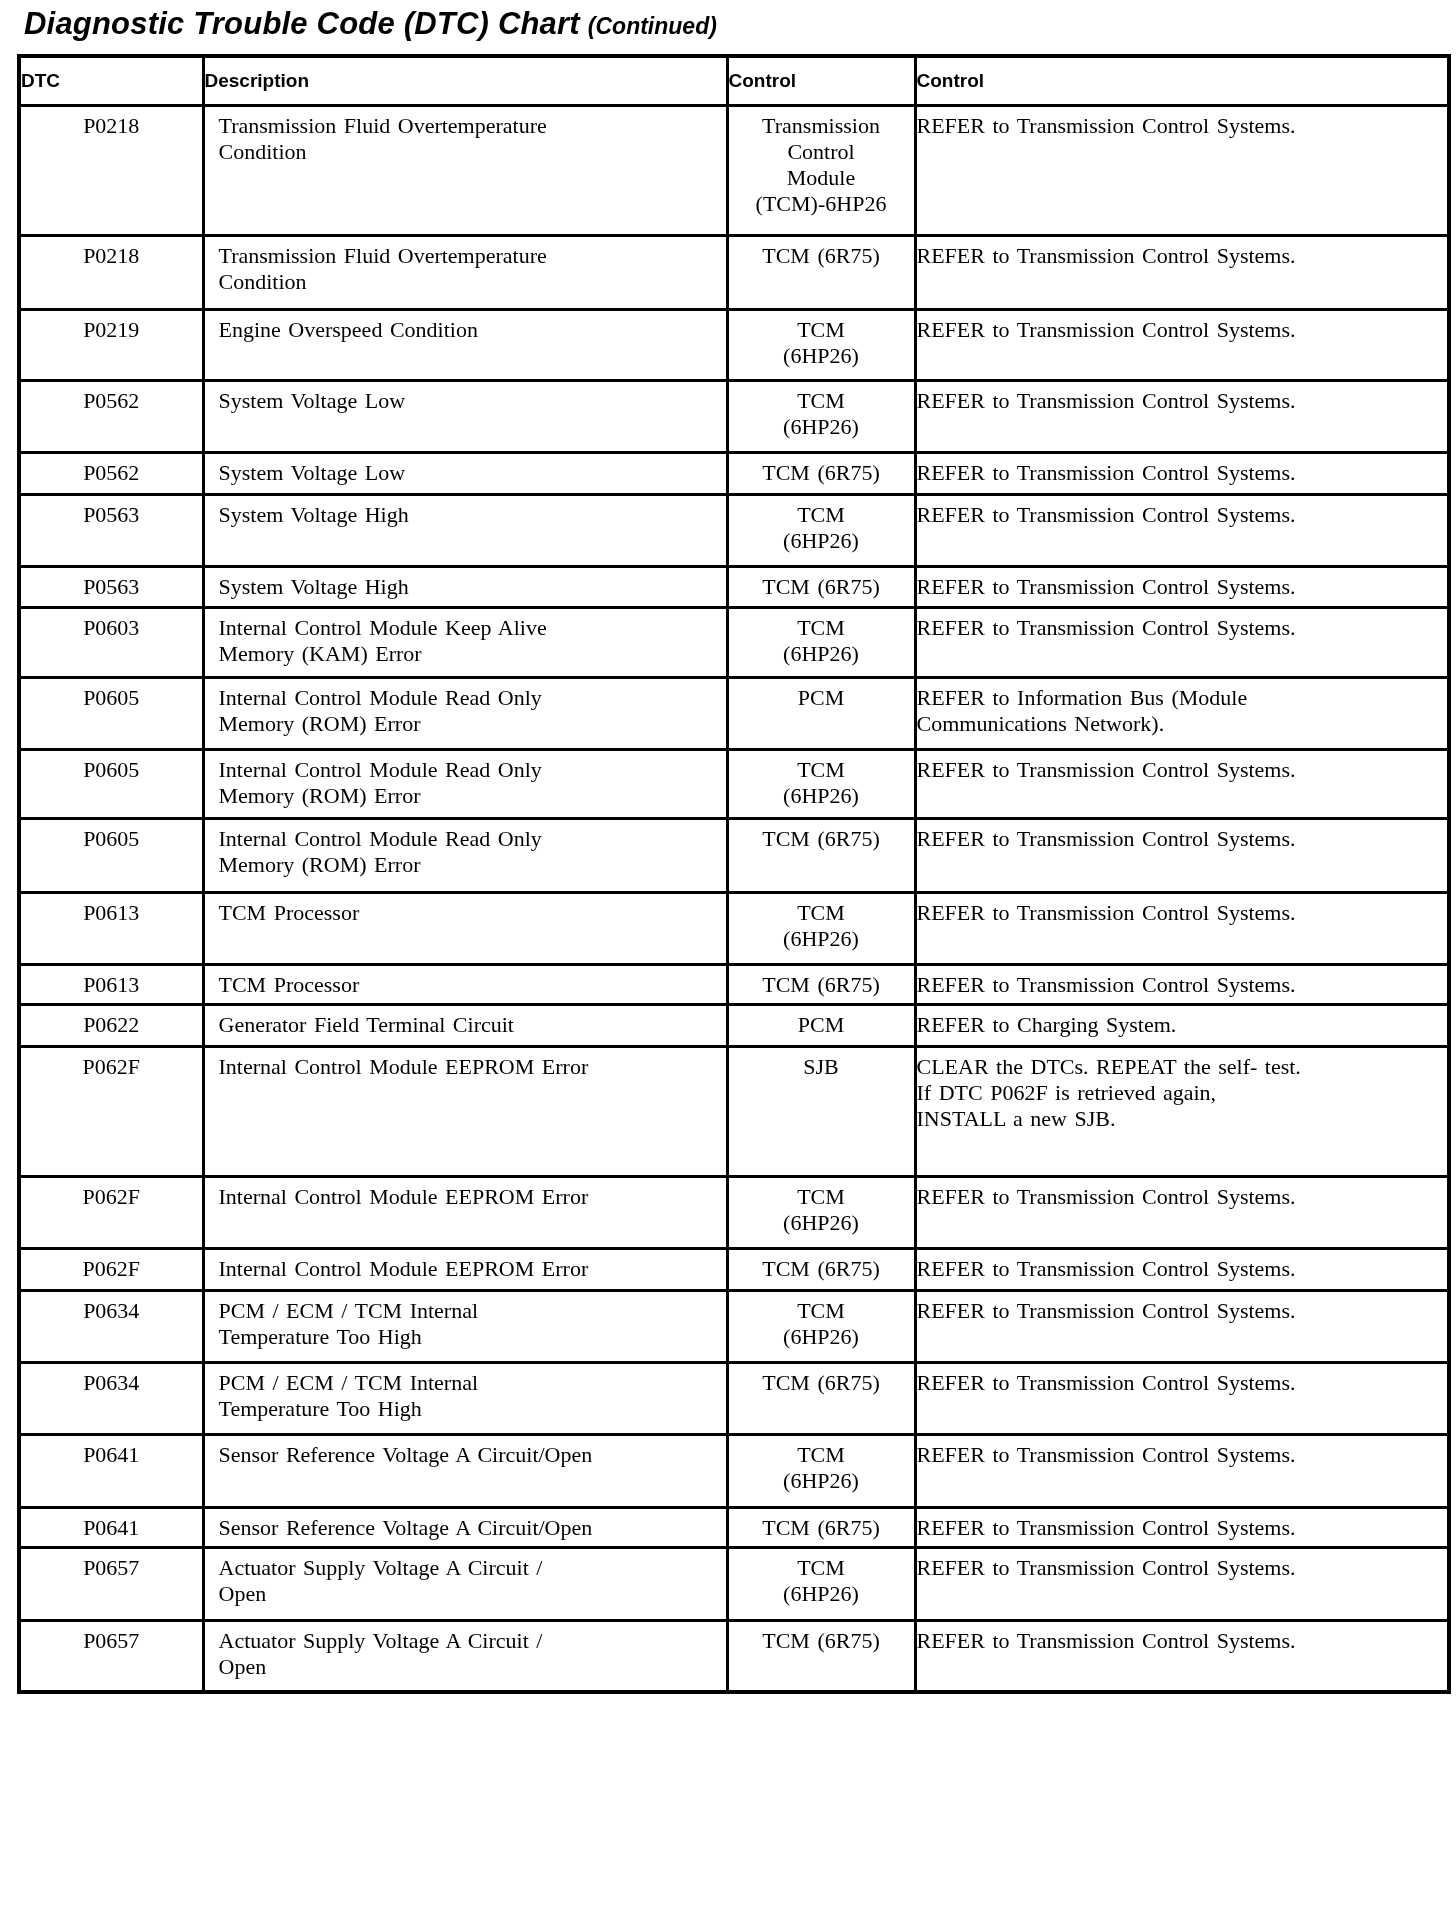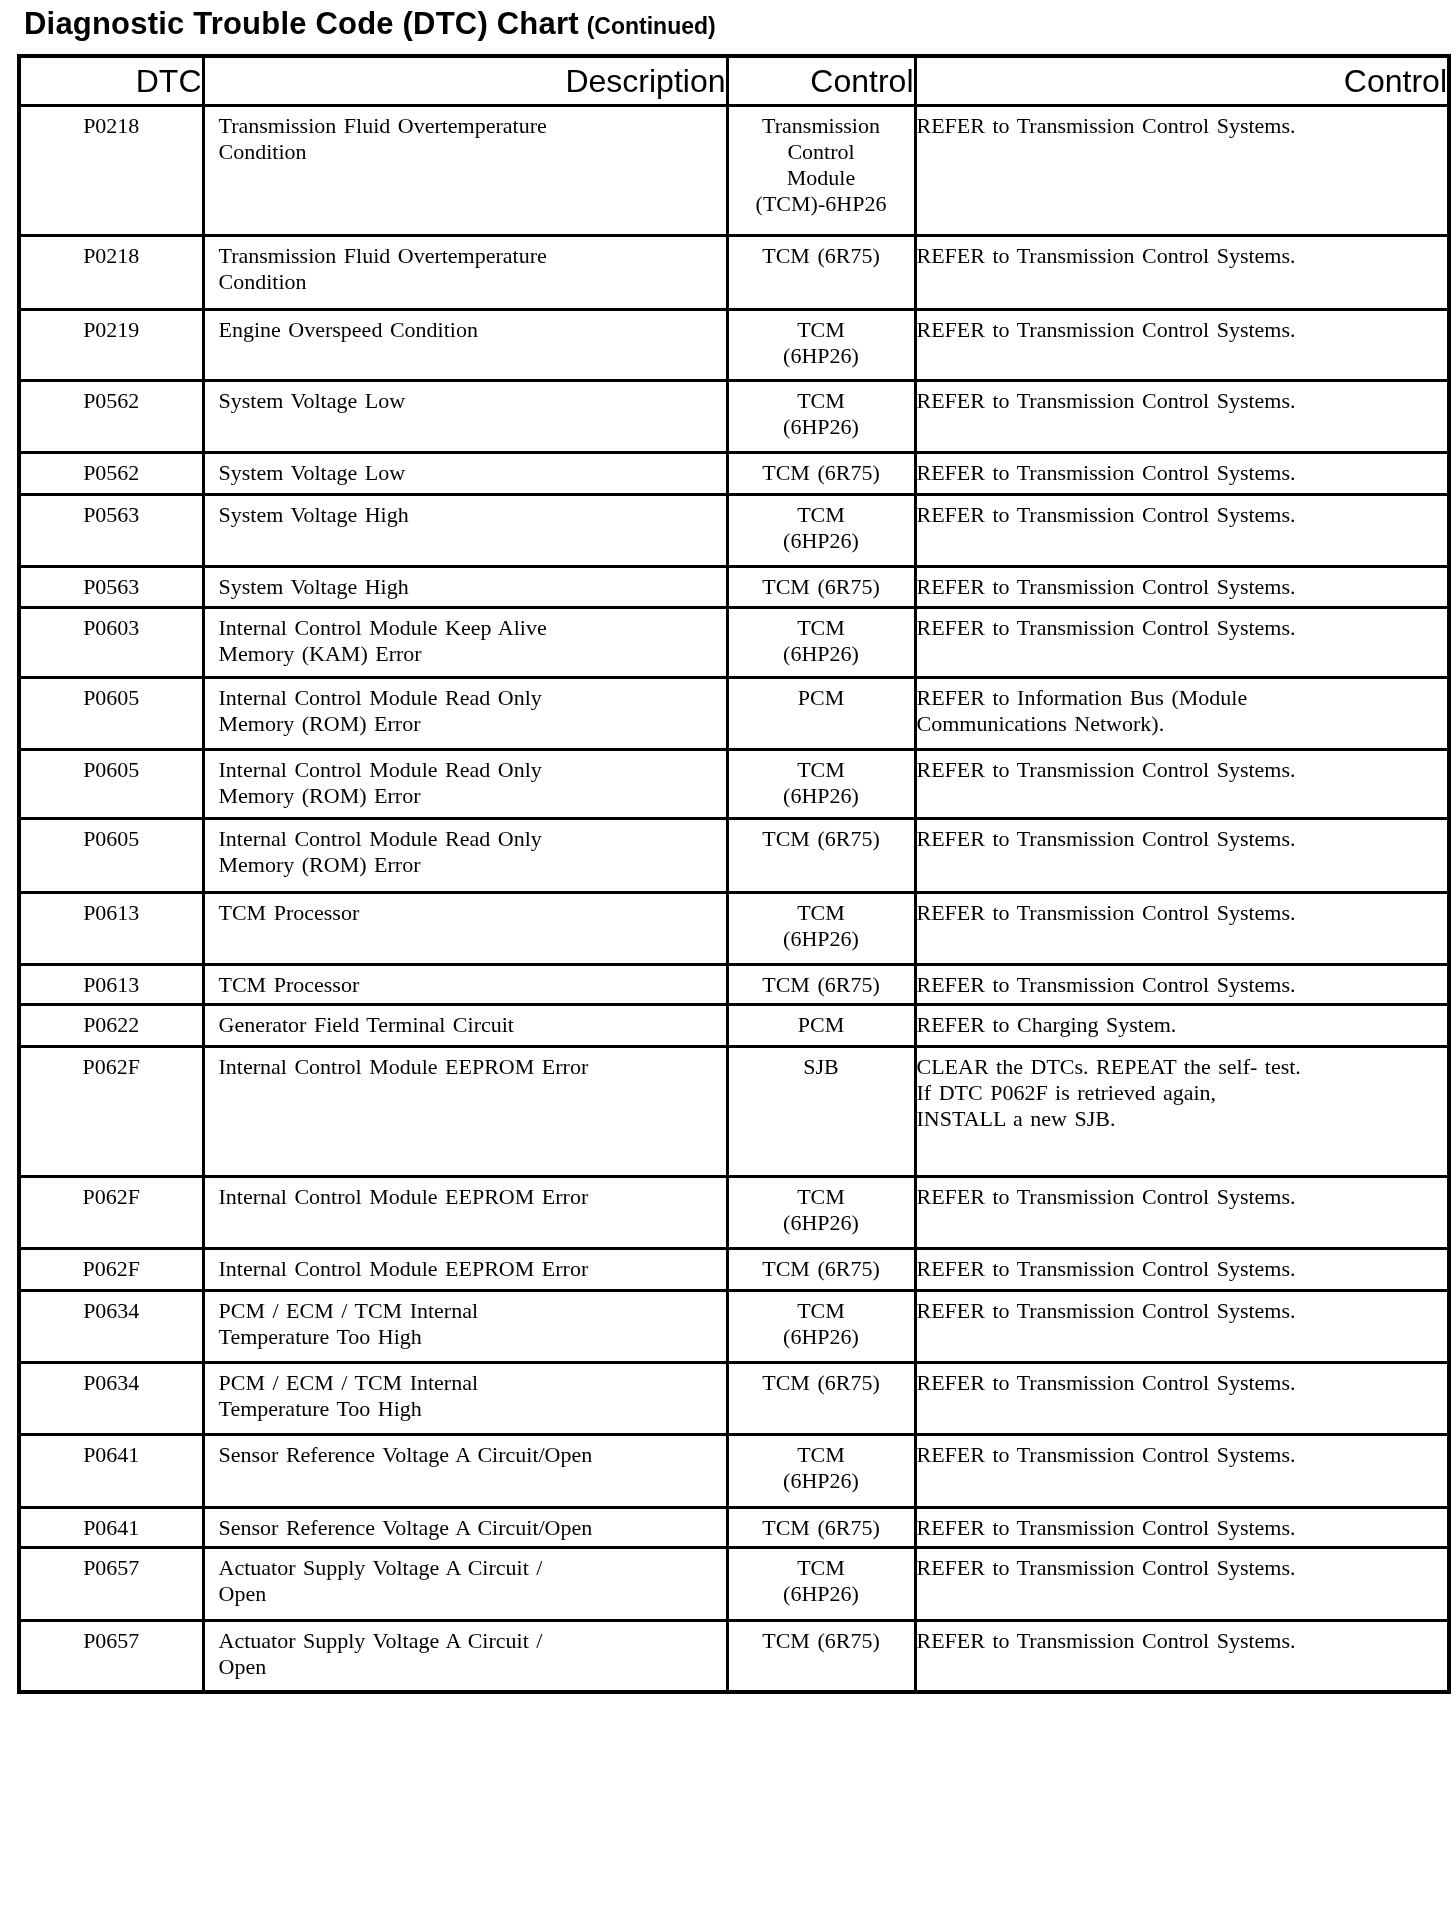--- a/index.html
+++ b/index.html
@@ -12,20 +12,21 @@
     min-height: 1918px;
     background: #ffffff;
     color: #000000;
     font-family: "Liberation Serif", serif;
     box-sizing: border-box;
     overflow: hidden;
   }
   .title-row {
     padding: 6px 0 0 24px;
     white-space: nowrap;
+    font-style: italic;
   }
   .title-main {
     font-family: "Liberation Sans", sans-serif;
     font-weight: 700;
     font-size: 31px;
     letter-spacing: 0.2px;
   }
   .title-cont {
     font-family: "Liberation Sans", sans-serif;
     font-weight: 700;
@@ -39,23 +40,23 @@
     margin: 12px 0 0 17px;
     border: 4px solid #000000;
   }
   col.c-dtc  { width: 184px; }
   col.c-desc { width: 524px; }
   col.c-src  { width: 188px; }
   col.c-act  { width: 534px; }
   th {
     border: 3px solid #000000;
     font-family: "Liberation Sans", sans-serif;
-    font-weight: 400;
-    font-size: 32px;
-    text-align: right;
+    font-weight: 700;
+    font-size: 19px;
+    text-align: left;
     vertical-align: middle;
     height: 46px;
     padding: 0;
   }
   td {
     border: 3px solid #000000;
     vertical-align: top;
     font-size: 22px;
     line-height: 26px;
     word-spacing: 2px;

